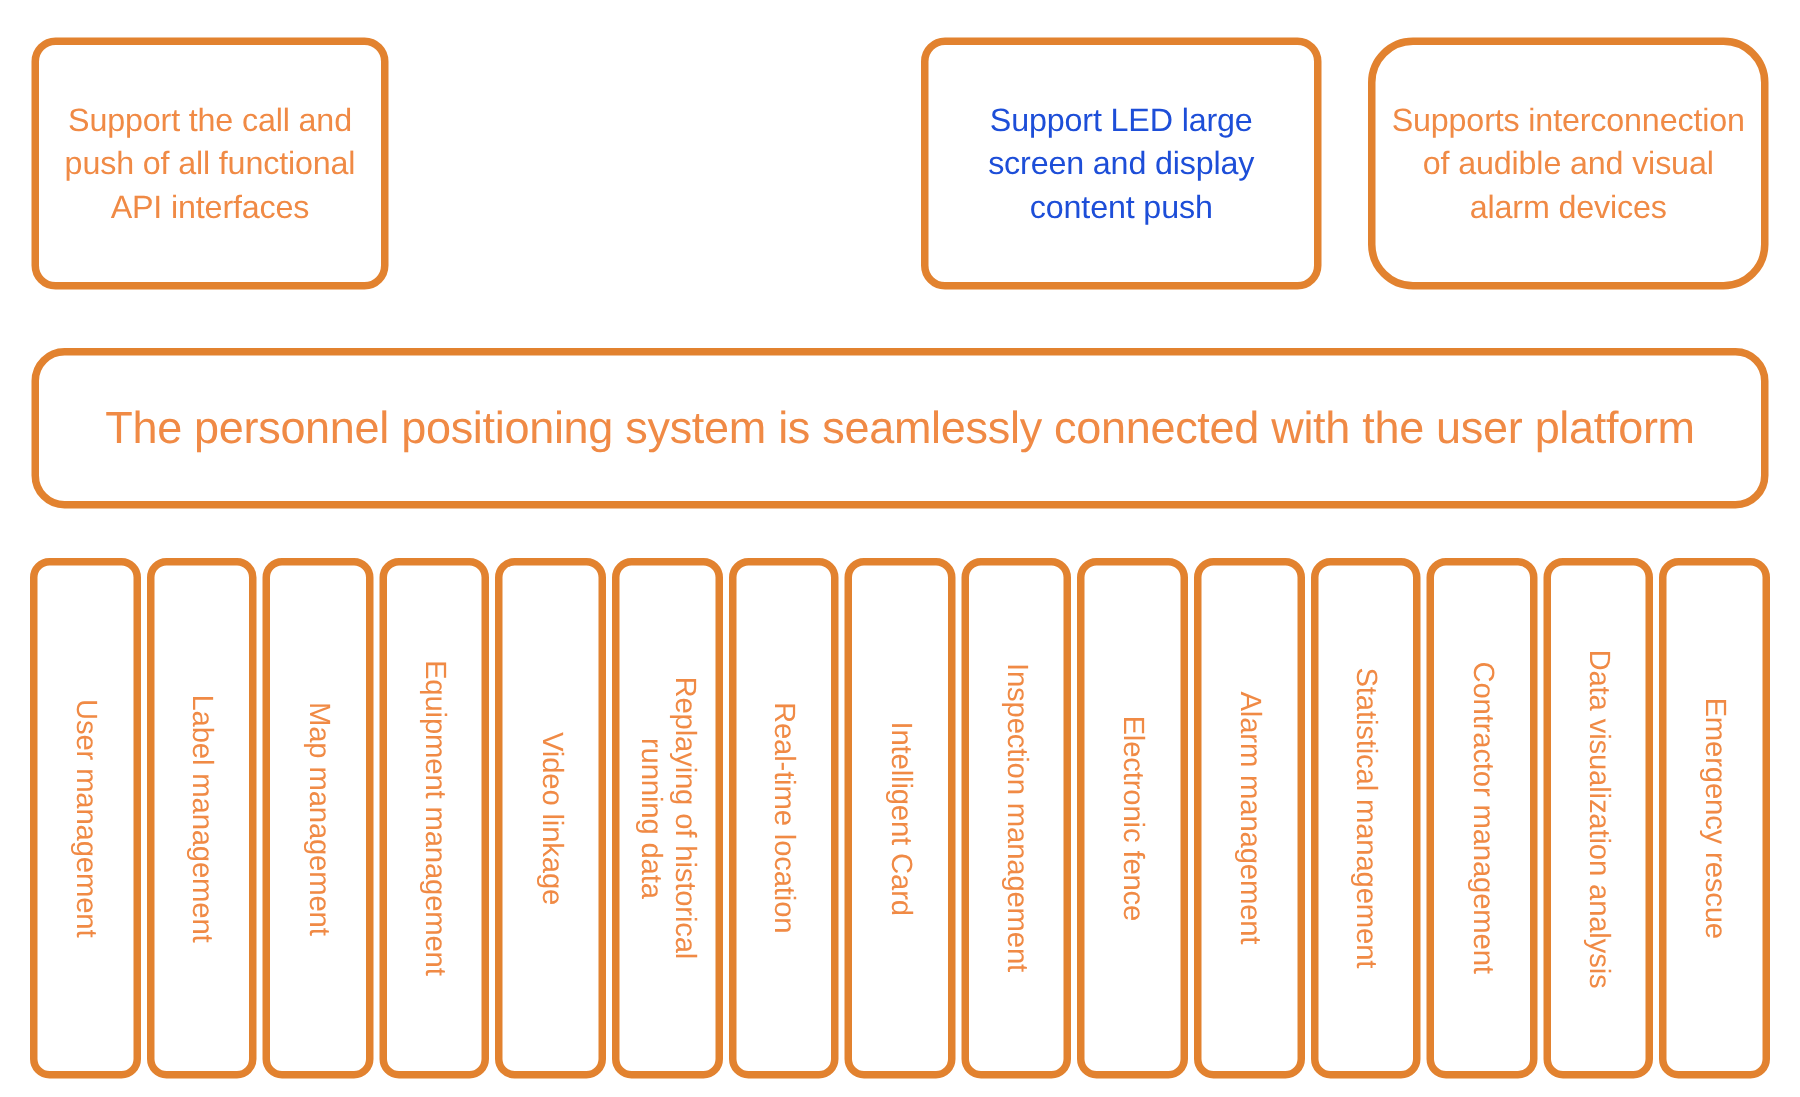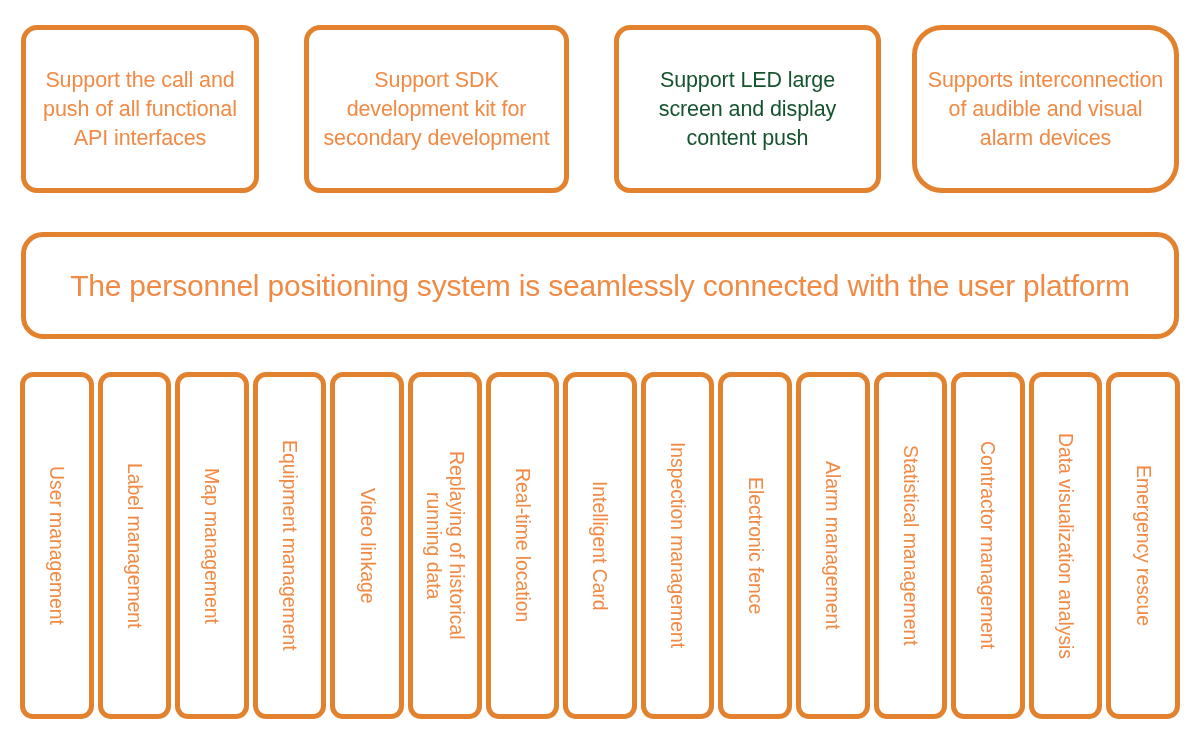--- a/index.html
+++ b/index.html
@@ -114,26 +114,23 @@
 <body>
 
 <div id="canvas" style="background: rgb(255, 255, 255);">
 
   <div class="feature-row">
 
     <div class="card feature-card" id="feature-0" style="border-color: rgb(226, 130, 47);">
       <span class="txt" style="color: rgb(240, 138, 69);">Support the call and push of all functional API interfaces</span>
     </div>
 
-    <div class="card feature-card" id="feature-1" style="border-color: rgb(226, 130, 47);">
-      <span class="txt" style="color: rgb(240, 138, 69);">Support SDK development kit for secondary development</span>
-    </div>
 
     <div class="card feature-card" id="feature-2" style="border-color: rgb(226, 130, 47);">
-      <span class="txt" style="color: #14532d;">Support LED large screen and display content push</span>
+      <span class="txt" style="color: #1d4ed8;">Support LED large screen and display content push</span>
     </div>
 
     <div class="card feature-card" id="feature-3" style="border-color: rgb(226, 130, 47); border-radius: 30px;">
       <span class="txt" style="color: rgb(240, 138, 69);">Supports interconnection of audible and visual alarm devices</span>
     </div>
 
   </div>
 
   <div class="card" id="banner" style="border-color: rgb(226, 130, 47);">
     <span class="txt" style="color: rgb(240, 138, 69);">The personnel positioning system is seamlessly connected with the user platform</span>

